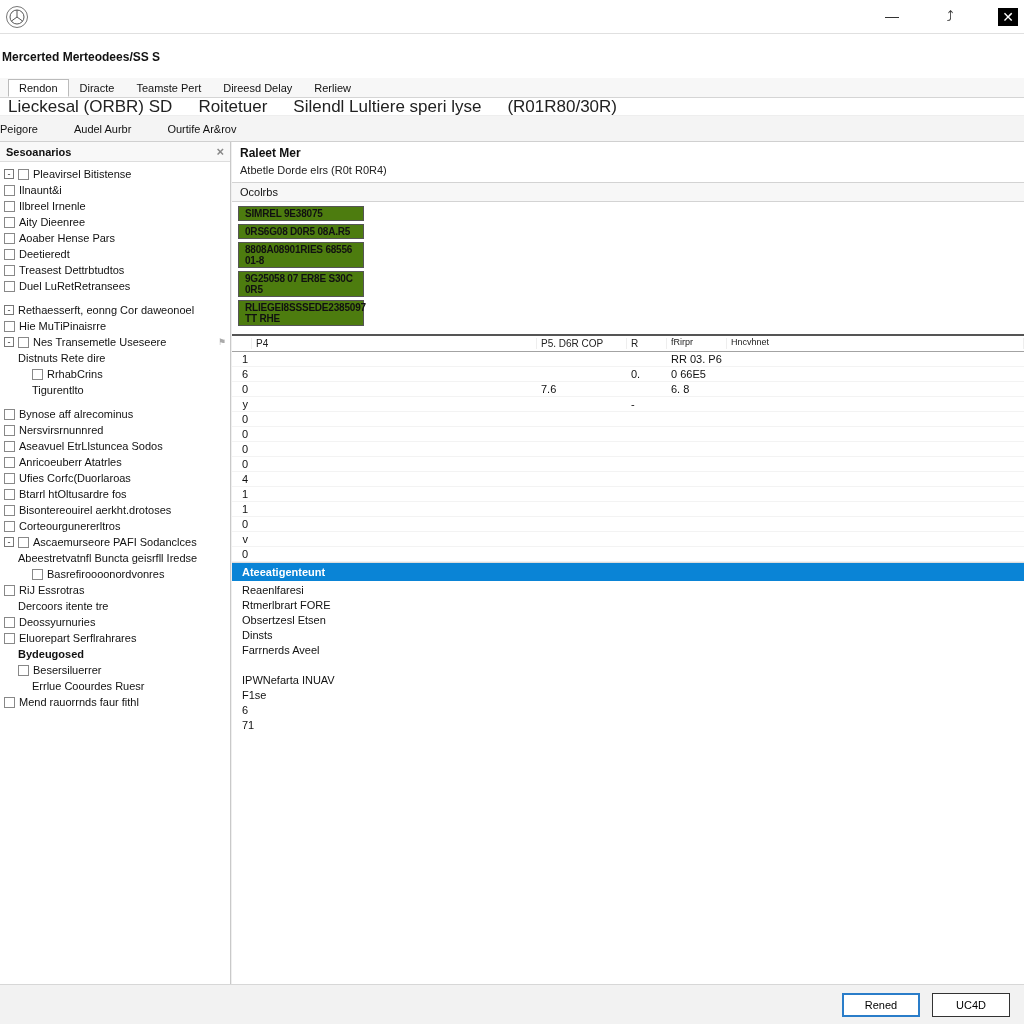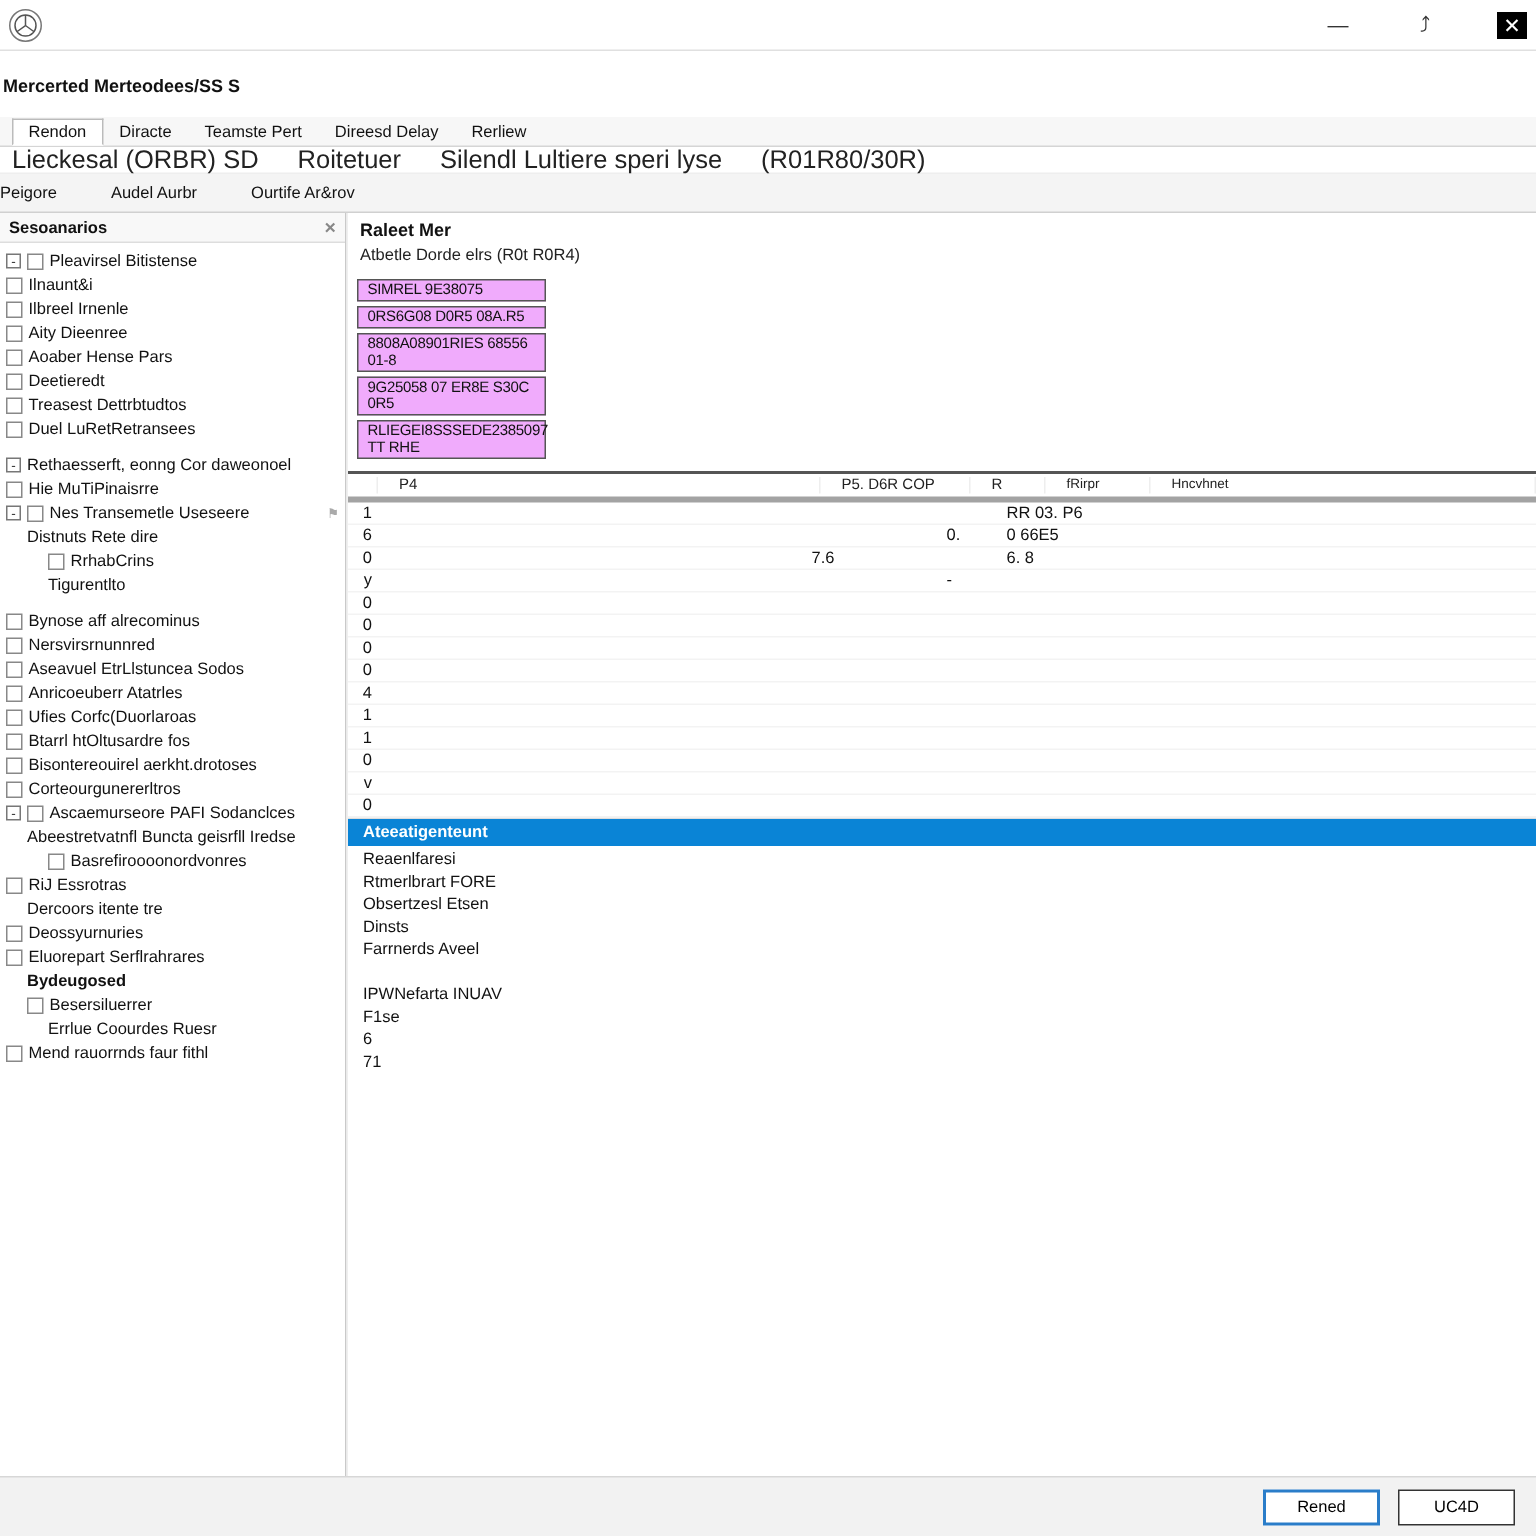--- a/index.html
+++ b/index.html
@@ -37,24 +37,24 @@
   .tree .blanknode { height: 8px; }
 
   
   .content { flex: 1; display: flex; flex-direction: column; border-left: 1px solid #efefef; }
   .content-head { padding: 4px 8px; font-size: 12px; font-weight: 600; }
   .content-sub { padding: 0 8px 6px 8px; font-size: 11px; color: #222; }
 
   .section-label { padding: 3px 8px; font-size: 11px; background: #f7f7f7; border-top: 1px solid #d3d3d3; border-bottom: 1px solid #d3d3d3; }
 
   .cmd-list { padding: 4px 6px 8px 6px; display: flex; flex-direction: column; gap: 3px; }
-  .cmd-btn { border: 1px solid #555; padding: 1px 6px; width: 126px; font-size: 10px; font-weight: 400; letter-spacing: -0.2px; cursor: default; background: #f0abfc; text-align: left; }
+  .cmd-btn { border: 1px solid #555; padding: 1px 6px; width: 126px; font-size: 10px; font-weight: 700; letter-spacing: -0.2px; cursor: default; background: #4d7c0f; text-align: left; }
 
   .grid-wrap { border-top: 2px solid #555; border-bottom: 1px solid #ddd; }
-  .grid-head { display: flex; font-size: 10px; color: #222; border-bottom: 4px solid #a3a3a3; padding: 2px 0; gap: 10px; }
+  .grid-head { display: flex; font-size: 10px; color: #222; border-bottom: 1px solid #a3a3a3; padding: 2px 0; }
   .grid-head .gh { border-right: 1px solid #eee; padding: 0 4px; }
   .gh-split { line-height: 9px; font-size: 9px; text-align: left; }
   .grid-row { display: flex; font-size: 11px; height: 15px; align-items: center; border-bottom: 1px solid #f3f3f3; }
   .grid-row .c0 { width: 20px; text-align: right; padding-right: 4px; }
   .grid-row .c1 { width: 285px; padding-left: 4px; }
   .grid-row .c2 { width: 90px; padding-left: 4px; }
   .grid-row .c3 { width: 40px; padding-left: 4px; }
   .grid-row .c4 { width: 60px; padding-left: 4px; }
   .grid-row .c5 { flex: 1; padding-left: 4px; }
 
@@ -244,20 +244,21 @@
         <div class="node indent0">
           <span class="icon"></span>
           <span>Mend rauorrnds faur fithl</span>
         </div>
       </div>
   </div>
 
   <div class="content">
     <div class="content-head">Raleet Mer</div>
     <div class="content-sub">Atbetle Dorde elrs (R0t R0R4)</div>
+    <div class="section-label">Ocolrbs</div>
 
     <div class="cmd-list" id="cmd-list">
         <div class="cmd-btn">SIMREL 9E38075</div>
         <div class="cmd-btn">0RS6G08 D0R5 08A.R5</div>
         <div class="cmd-btn">8808A08901RIES 68556 01-8</div>
         <div class="cmd-btn">9G25058 07 ER8E S30C 0R5</div>
         <div class="cmd-btn">RLIEGEI8SSSEDE2385097 TT RHE</div>
       </div>
 
     <div class="grid-wrap">

